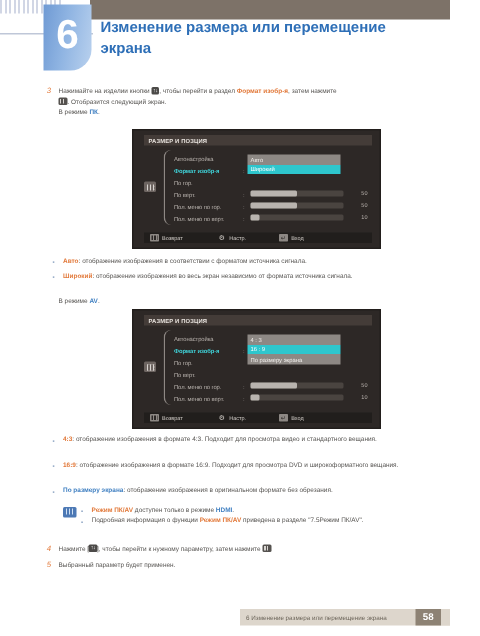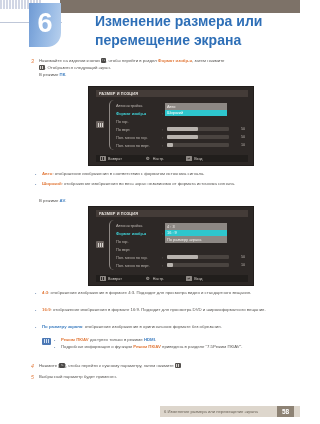--- a/index.html
+++ b/index.html
@@ -32,21 +32,21 @@
     border-radius:0 0 14px 0;
   }
   .chap-num{
     position:absolute; left:0; top:0; width:32px; height:44px;
     display:flex; align-items:center; justify-content:center;
     font-size:27px; font-weight:bold; color:#ffffff; line-height:1;
     padding-bottom:4px;
   }
   .chap-title{
     position:absolute; left:67px; top:12px; width:225px;
-    font-size:14px; font-weight:bold; color:#2e6fb7; line-height:1.35;margin-left:28px;
+    font-size:10px; font-weight:bold; color:#2e6fb7; line-height:1.35;
   }
 
   
   .step{ position:absolute; display:flex; }
   .step-num{
     width:13px; flex:0 0 13px; text-align:right; padding-right:5px;
     font-size:5.2px; color:#e2793a; font-style:italic;
   }
   .step-body{ font-size:4.3px; color:#575552; line-height:1.62; }
   .orange{ color:#e2793a; }

